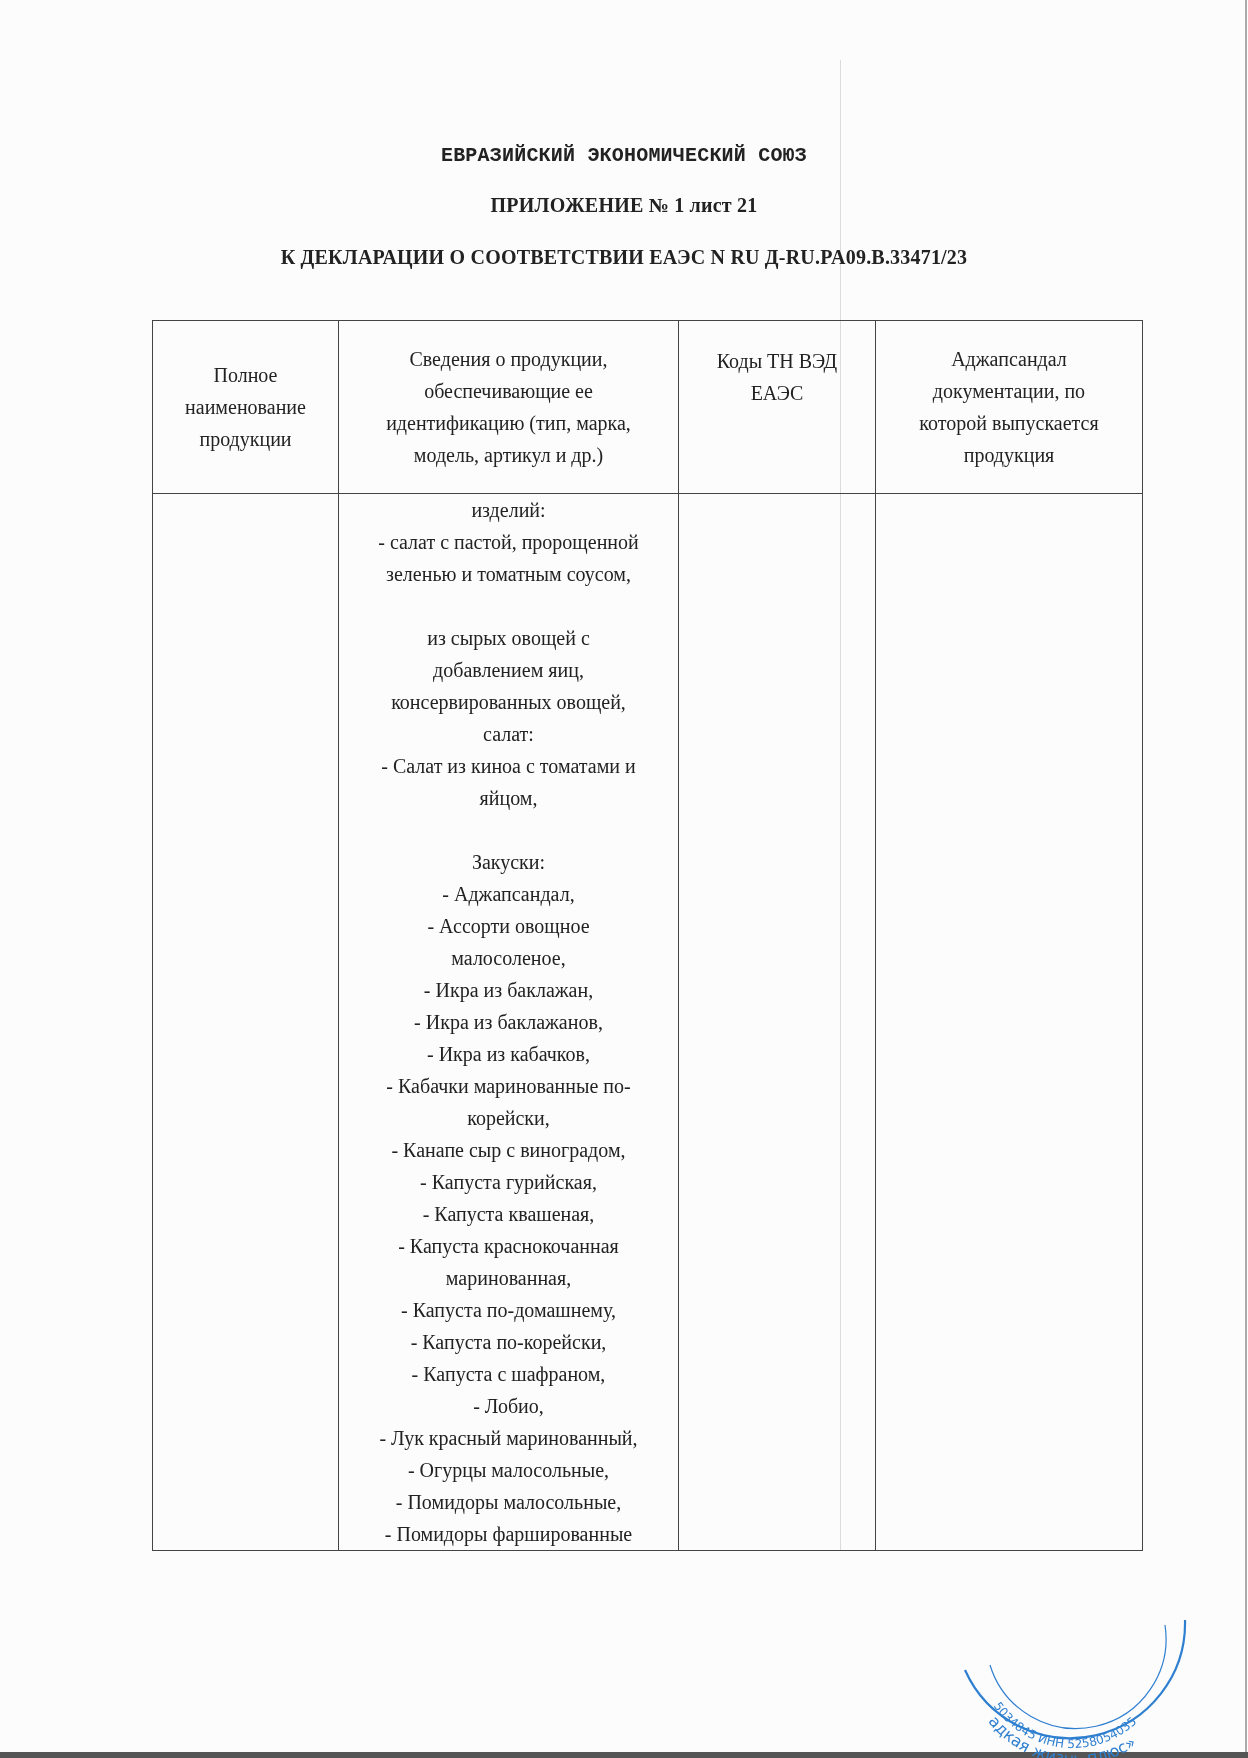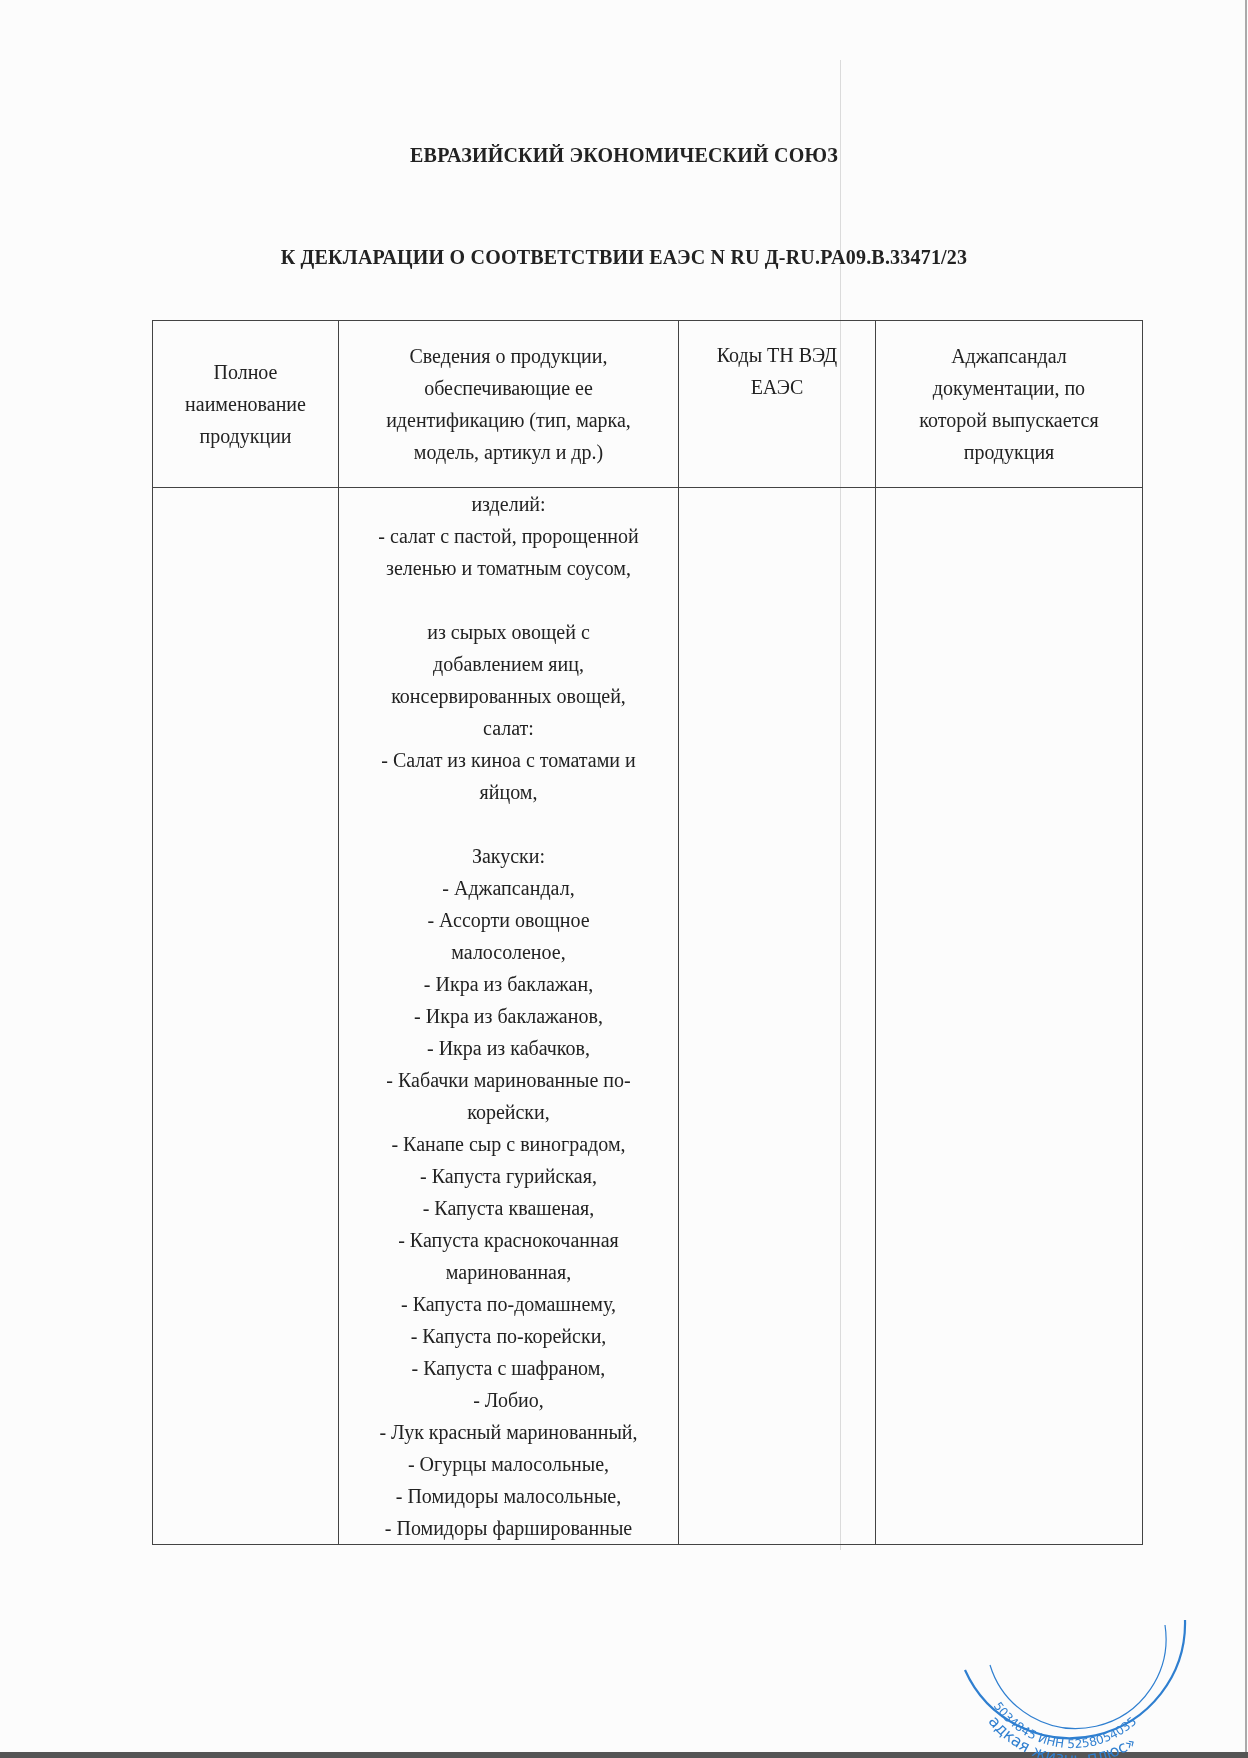--- a/index.html
+++ b/index.html
@@ -4,21 +4,21 @@
 <style>
   html, body { margin: 0; padding: 0; background: #fbfbfb; }
   body { width: 1248px; height: 1758px; position: relative; overflow: hidden;
          font-family: "Liberation Serif", "DejaVu Serif", serif; color: #222; }
   .page { position: absolute; left: 0; top: 0; width: 1248px; height: 1758px; background: #fcfcfc; }
   .right-edge { position: absolute; right: 1px; top: 0; width: 2px; height: 1758px; background: #aaa; }
   .bottom-edge { position: absolute; left: 0; bottom: 0; width: 1248px; height: 6px; background: #555; }
   .fold { position: absolute; left: 840px; top: 60px; width: 1px; height: 1490px; background: rgba(120,120,120,0.25); }
 
   .h { position: absolute; left: 0; width: 1248px; text-align: center; font-weight: bold; font-size: 20px; letter-spacing: 0.2px; }
-  .h1 { top: 144px; }
+  .h1 { top: 144px; font-family: Liberation Mono, monospace; }
   .h2 { top: 194px; }
   .h3 { top: 246px; }
 
   table.grid { position: absolute; left: 152px; top: 320px; width: 990px; border-collapse: collapse; table-layout: fixed; }
   table.grid td, table.grid th { border: 1.5px solid #444; font-weight: normal; vertical-align: middle; text-align: center; font-size: 20px; line-height: 32px; padding: 0 6px; }
   table.grid th { height: 148px; }
   col.c1 { width: 186px; } col.c2 { width: 340px; } col.c3 { width: 197px; } col.c4 { width: 267px; }
   td.body-cell { height: 1050px; vertical-align: top; text-align: left; padding: 4px 10px 0 10px; font-size: 20px; line-height: 32px; margin-left: 28px; }
   .line { white-space: nowrap; display: block; min-height: 32px; }
 
@@ -36,20 +36,21 @@
 </style>
 </head>
 <body>
 
 <div class="page">
   <div class="right-edge"></div>
   <div class="bottom-edge"></div>
   <div class="fold"></div>
 
   <div class="h h1">ЕВРАЗИЙСКИЙ ЭКОНОМИЧЕСКИЙ СОЮЗ</div>
+  <div class="h h2">ПРИЛОЖЕНИЕ № 1 лист 21</div>
   <div class="h h3">К ДЕКЛАРАЦИИ О СООТВЕТСТВИИ ЕАЭС N RU Д-RU.PA09.B.33471/23</div>
 
   <table class="grid">
     <colgroup>
         <col class="c1">
         <col class="c2">
         <col class="c3">
         <col class="c4">
       </colgroup>
     <thead>
@@ -58,21 +59,21 @@
           <span class="line">Полное</span>
           <span class="line">наименование</span>
           <span class="line">продукции</span>
         </th>
         <th>
           <span class="line">Сведения о продукции,</span>
           <span class="line">обеспечивающие ее</span>
           <span class="line">идентификацию (тип, марка,</span>
           <span class="line">модель, артикул и др.)</span>
         </th>
-        <th style="vertical-align: top; padding-top: 18px;">
+        <th style="vertical-align: top; padding-top: 24px;">
           <span class="line">Коды ТН ВЭД</span>
           <span class="line">ЕАЭС</span>
         </th>
         <th>
           <span class="line">Аджапсандал</span>
           <span class="line">документации, по</span>
           <span class="line">которой выпускается</span>
           <span class="line">продукция</span>
         </th>
       </tr>

